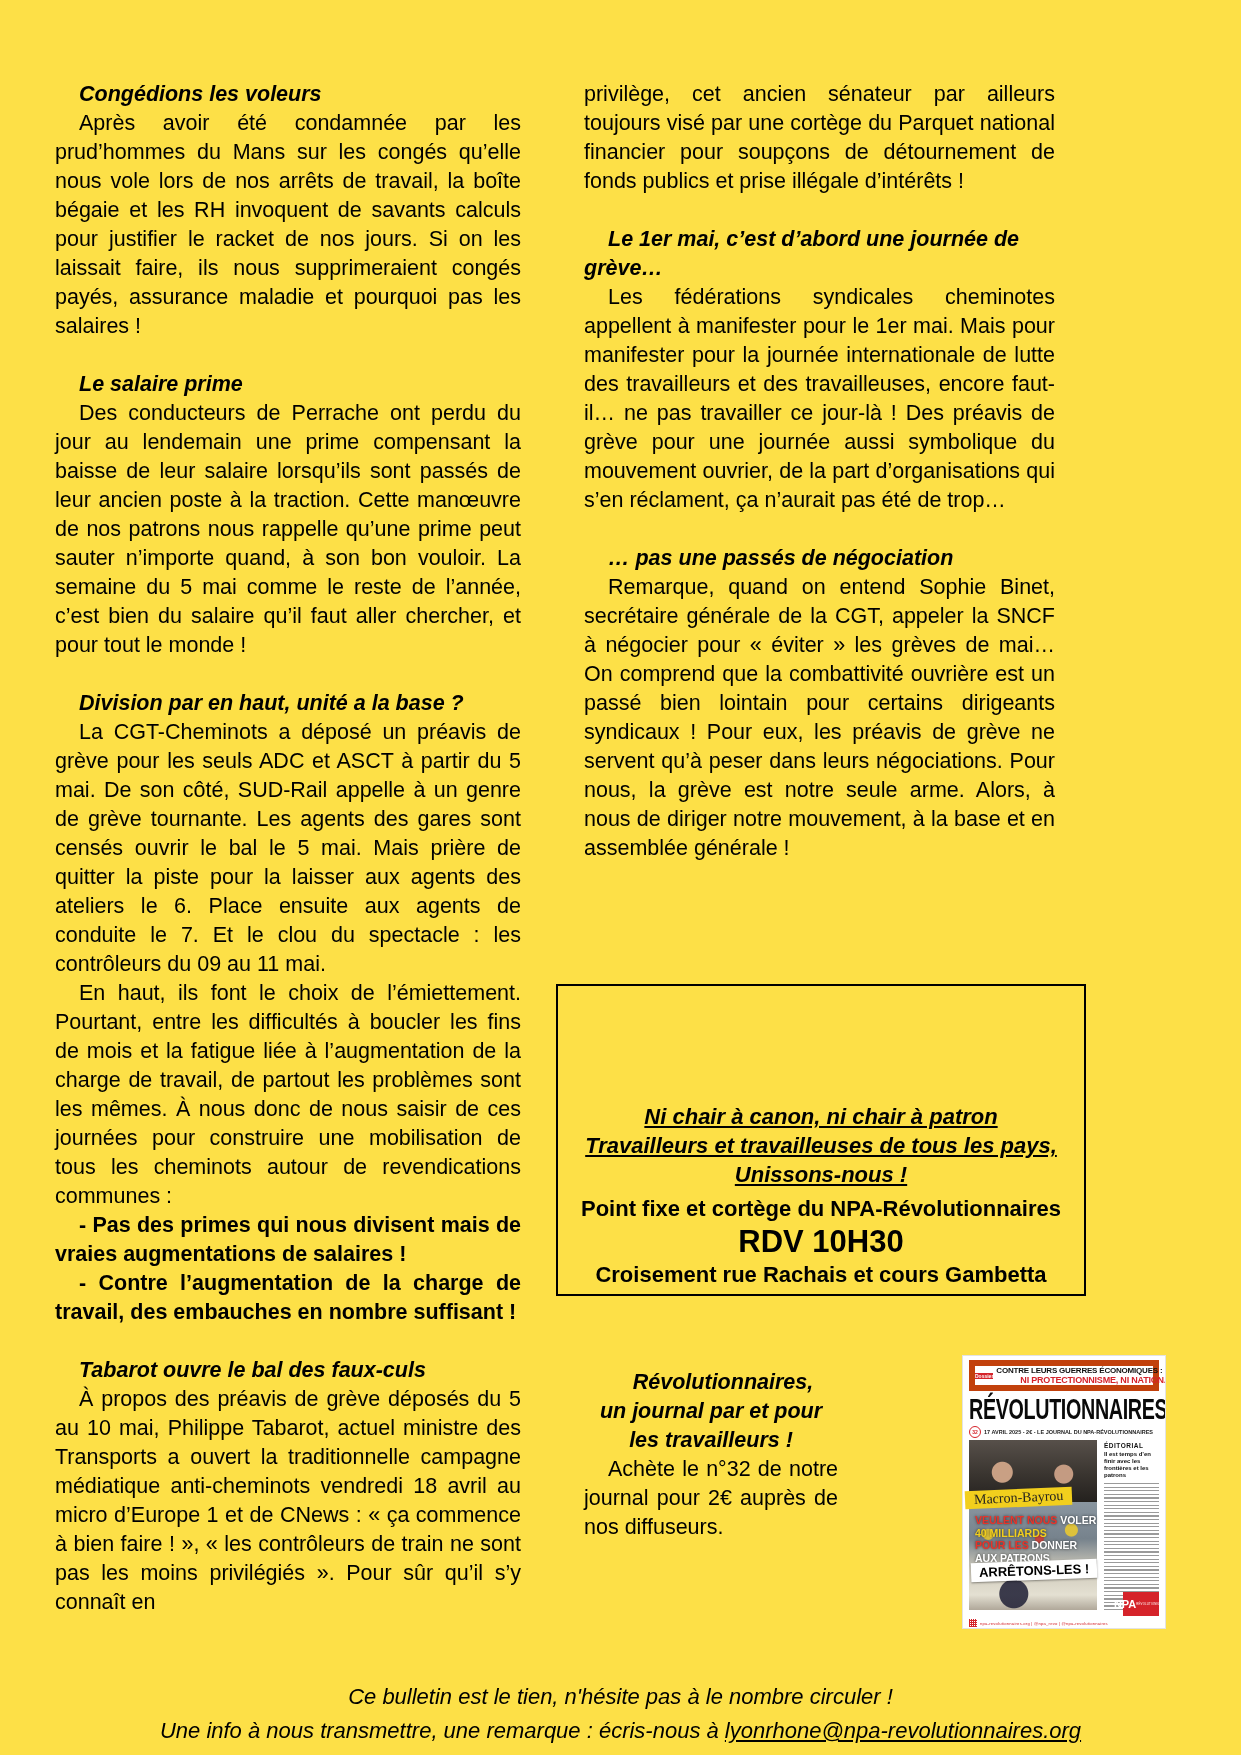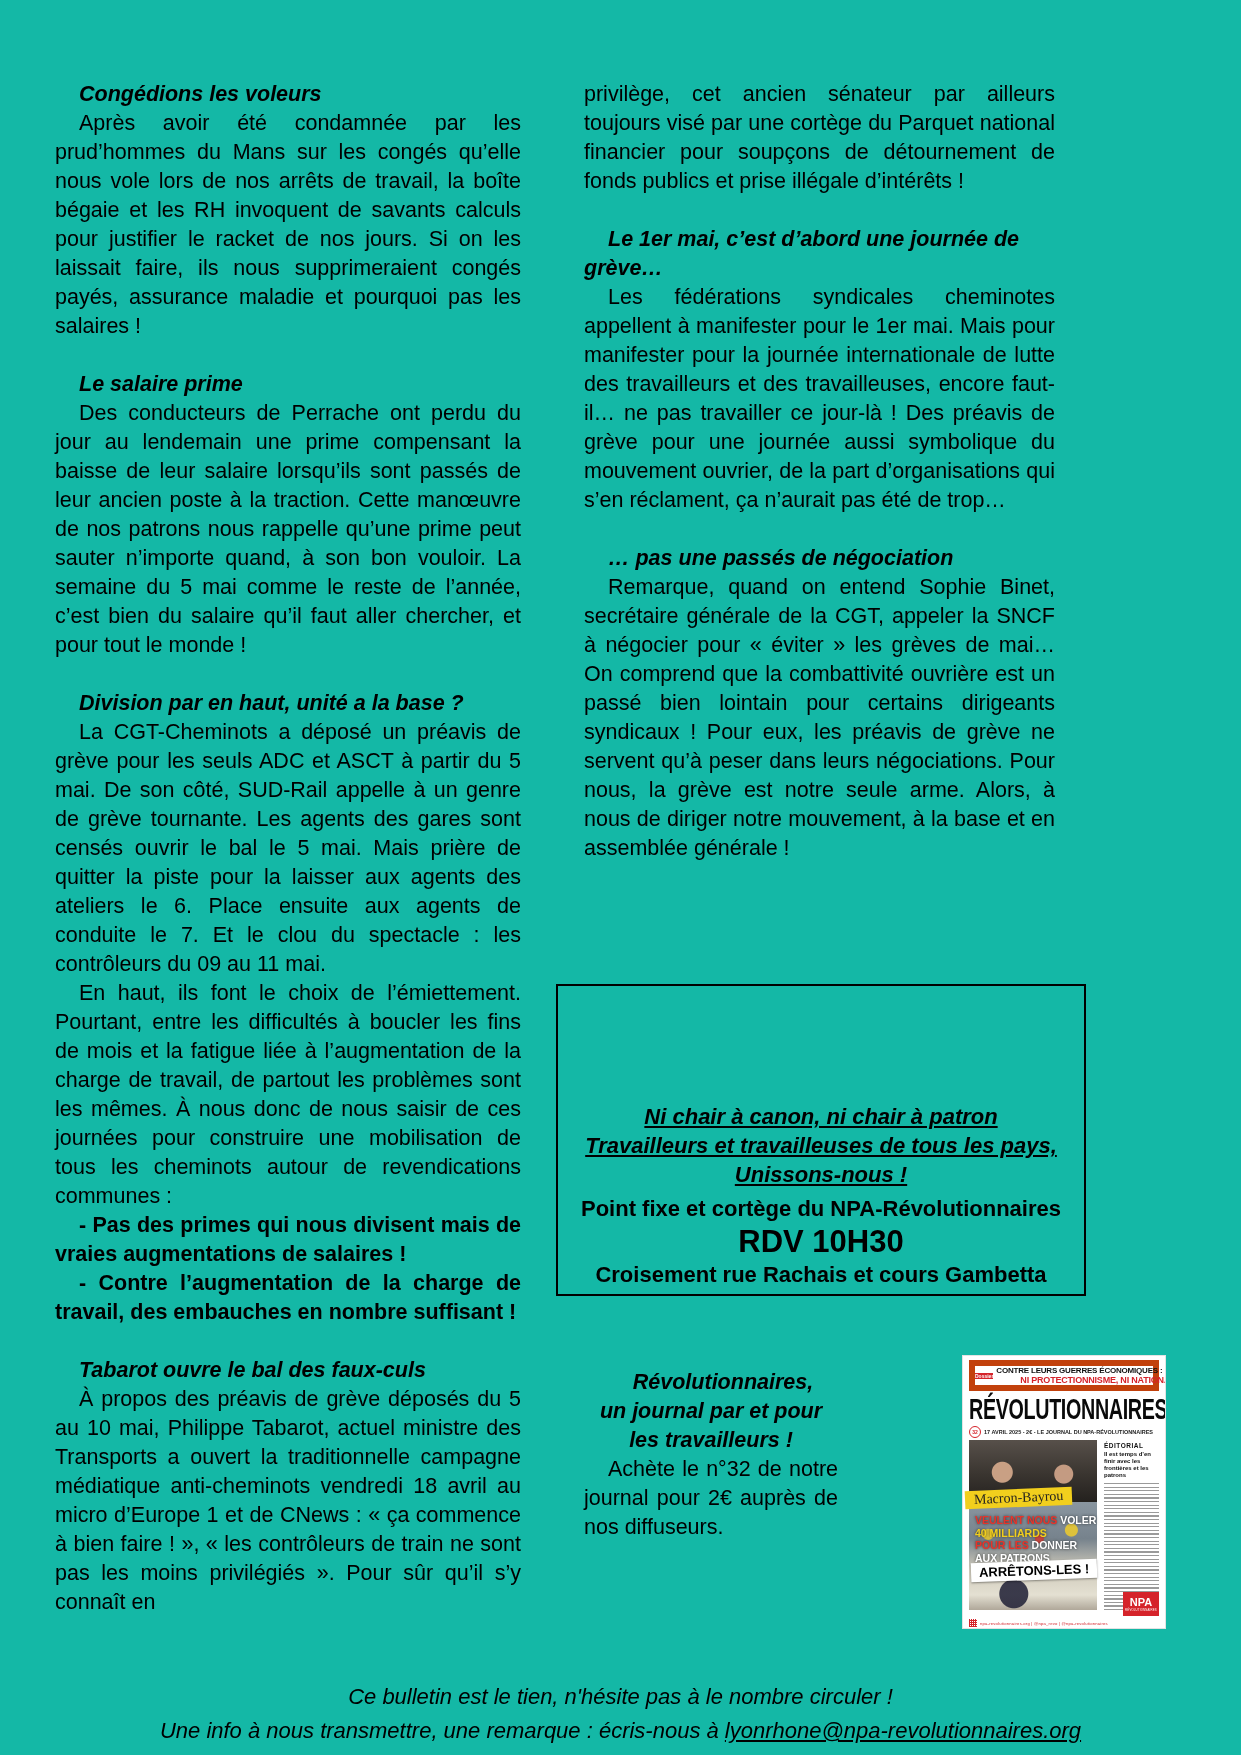--- a/index.html
+++ b/index.html
@@ -1,18 +1,18 @@
 <!DOCTYPE html>
 <html><head>
 <meta charset="utf-8">
 <style>
   html,body { margin:0; padding:0; background:#888; }
   .page {
     position:relative; width:1241px; height:1755px; margin:0 auto;
-    background:#14b8a6; color:#000;
+    background:#fde047; color:#000;
     font-family:"Liberation Sans", sans-serif;
     overflow:hidden;
   }
   
   .col { position:absolute; font-size:21.5px; line-height:29px; text-align:justify; }
   .col-left  { left:55px;  top:80px; width:466px; }
   .col-right { left:584px; top:80px; width:471px; }
   .sec-heading {
     margin:29px 0 0 0; font-size:21.5px; font-weight:bold; font-style:italic;
     text-indent:24px; text-align:left;
@@ -100,21 +100,21 @@
   }
   .cv-edit { position:absolute; left:141px; top:86px; width:55px; }
   .cv-edit-label { font-size:6.5px; font-weight:bold; color:#111; letter-spacing:.5px; }
   .cv-edit-title { font-size:6px; font-weight:bold; color:#111; line-height:7px; margin-top:2px; }
   .cv-edit-lines {
     margin-top:4px; height:128px;
     background:repeating-linear-gradient(180deg, #9a9a9a 0 1.3px, rgba(0,0,0,0) 1.3px 3.6px);
   }
   .cv-npa {
     position:absolute; left:160px; top:236px; width:36px; height:24px; background:#d5232a;
-    color:#fff; display:flex; flex-direction:column; align-items:center; justify-content:center;
+    color:#fff; display:flex; flex-direction:row; align-items:center; justify-content:center;
   }
   .cv-npa .n1 { font-size:11px; font-weight:900; line-height:11px; }
   .cv-npa .n2 { font-size:2.8px; letter-spacing:.2px; }
   .cv-bottomstrip { position:absolute; left:6px; top:263px; width:190px; display:flex; align-items:center; gap:3px; }
   .cv-qr {
     width:8px; height:8px;
     background:
       repeating-linear-gradient(90deg, #d5232a 0 1px, rgba(0,0,0,0) 1px 2px),
       repeating-linear-gradient(0deg, #d5232a 0 1px, #fff 1px 2px);
   }

